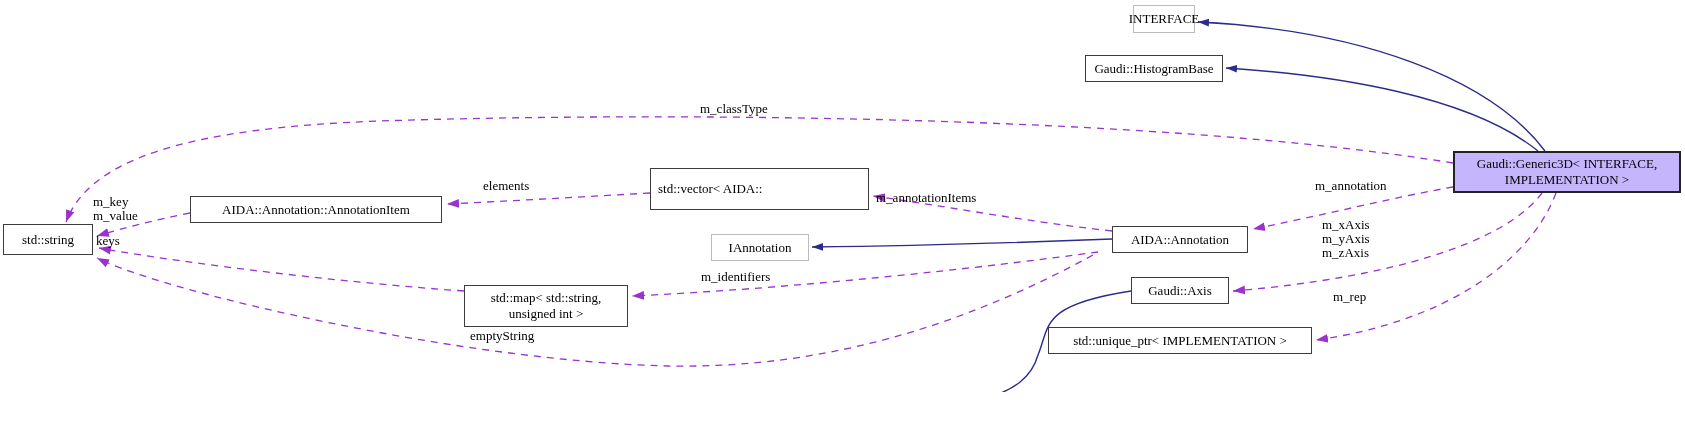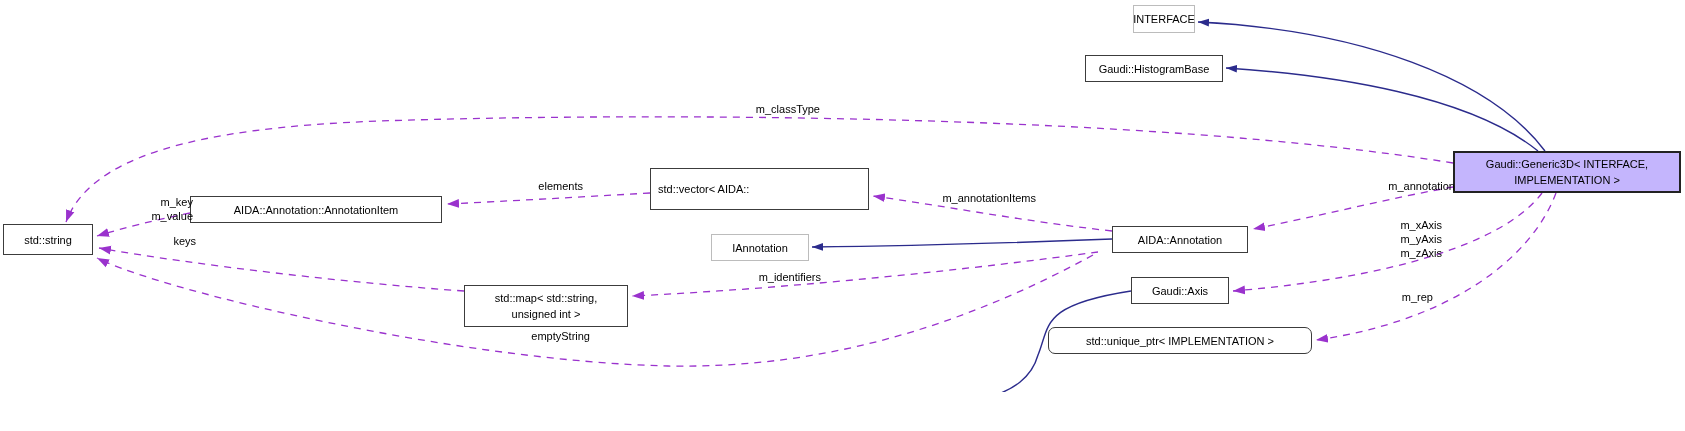--- a/index.html
+++ b/index.html
@@ -1,22 +1,22 @@
 <!DOCTYPE html>
 <html><head>
 <meta charset="utf-8">
 <style>
   html, body { margin: 0; padding: 0; background: #ffffff; }
   .stage {
     position: relative;
     width: 1685px;
     height: 392px;
     background: #ffffff;
-    font-family: Liberation Sans, sans-serif;
-    font-size: 11px;
+    font-family: Liberation Serif, serif;
+    font-size: 13px;
     color: #000000;
     overflow: hidden;
   }
   svg.edges {
     position: absolute;
     left: 0; top: 0;
     width: 1685px; height: 431px;
   }
   .node {
     position: absolute;
@@ -29,21 +29,21 @@
     text-align: center;
     line-height: 16px;
     box-sizing: border-box;
     white-space: nowrap;
   }
   .node.light { border-color: #bcbcbc; }
   .node.main  { background: #c4b5fd; border: 2px solid #222222; }
   .node.align-left { align-items: flex-start; padding-left: 7px; text-align: left; }
   .edge-label {
     position: absolute;
-    text-align: right;
+    text-align: left;
     line-height: 14px;
     white-space: nowrap;
   }
 </style>
 </head>
 <body>
 
 <div class="stage">
 
   <svg class="edges" viewBox="0 0 1685 431">
@@ -108,21 +108,21 @@
 
   <div class="node" style="left:1131px; top:277px; width:98px; height:27px;">
     <span>Gaudi::Axis</span>
   </div>
 
   <div class="node" style="left:464px; top:285px; width:164px; height:42px;">
     <span>std::map&lt; std::string,</span>
     <span>unsigned int &gt;</span>
   </div>
 
-  <div class="node" style="left:1048px; top:327px; width:264px; height:27px;border-radius:7px;">
+  <div class="node" style="left:1048px; top:327px; width:264px; height:27px;">
     <span>std::unique_ptr&lt; IMPLEMENTATION &gt;</span>
   </div>
 
   <div class="node light" style="left:711px; top:398px; width:96px; height:28px;">
     <span>AIDA::IAxis</span>
   </div>
 
   <div class="edge-label" style="left:700px; top:102px; width:120px;">m_classType</div>
 
   <div class="edge-label" style="left:483px; top:179px; width:100px;">elements</div>

